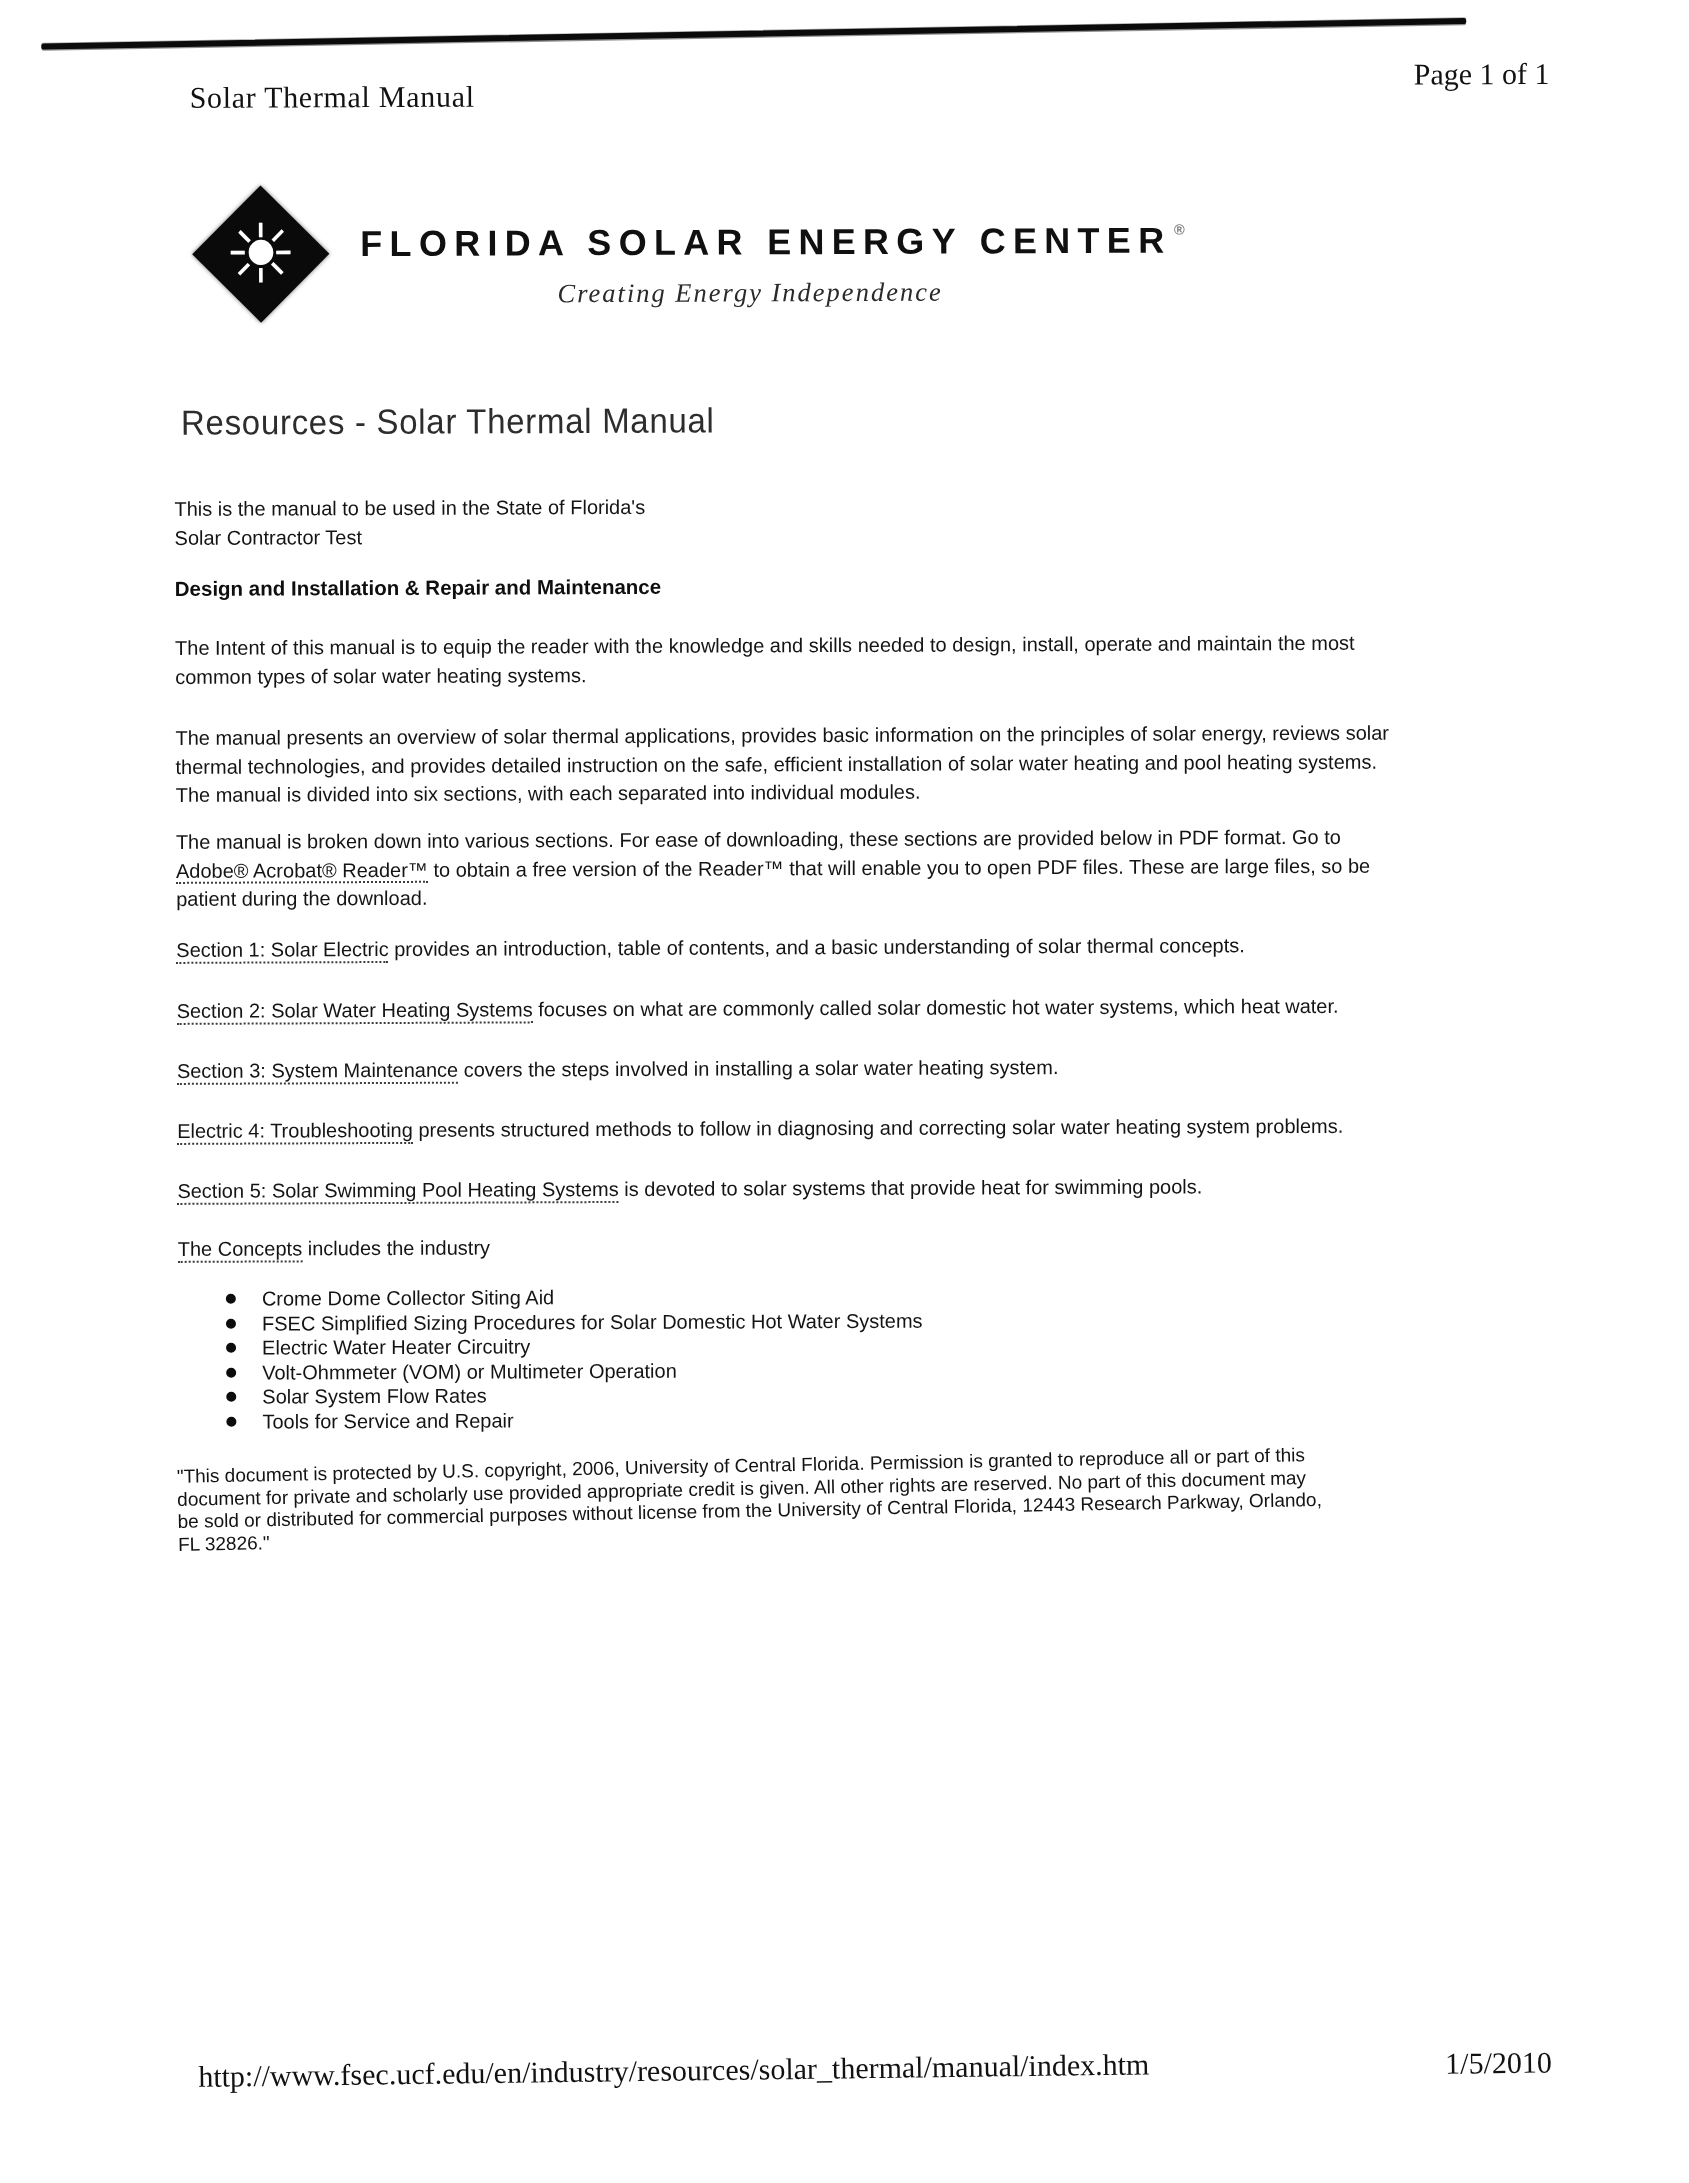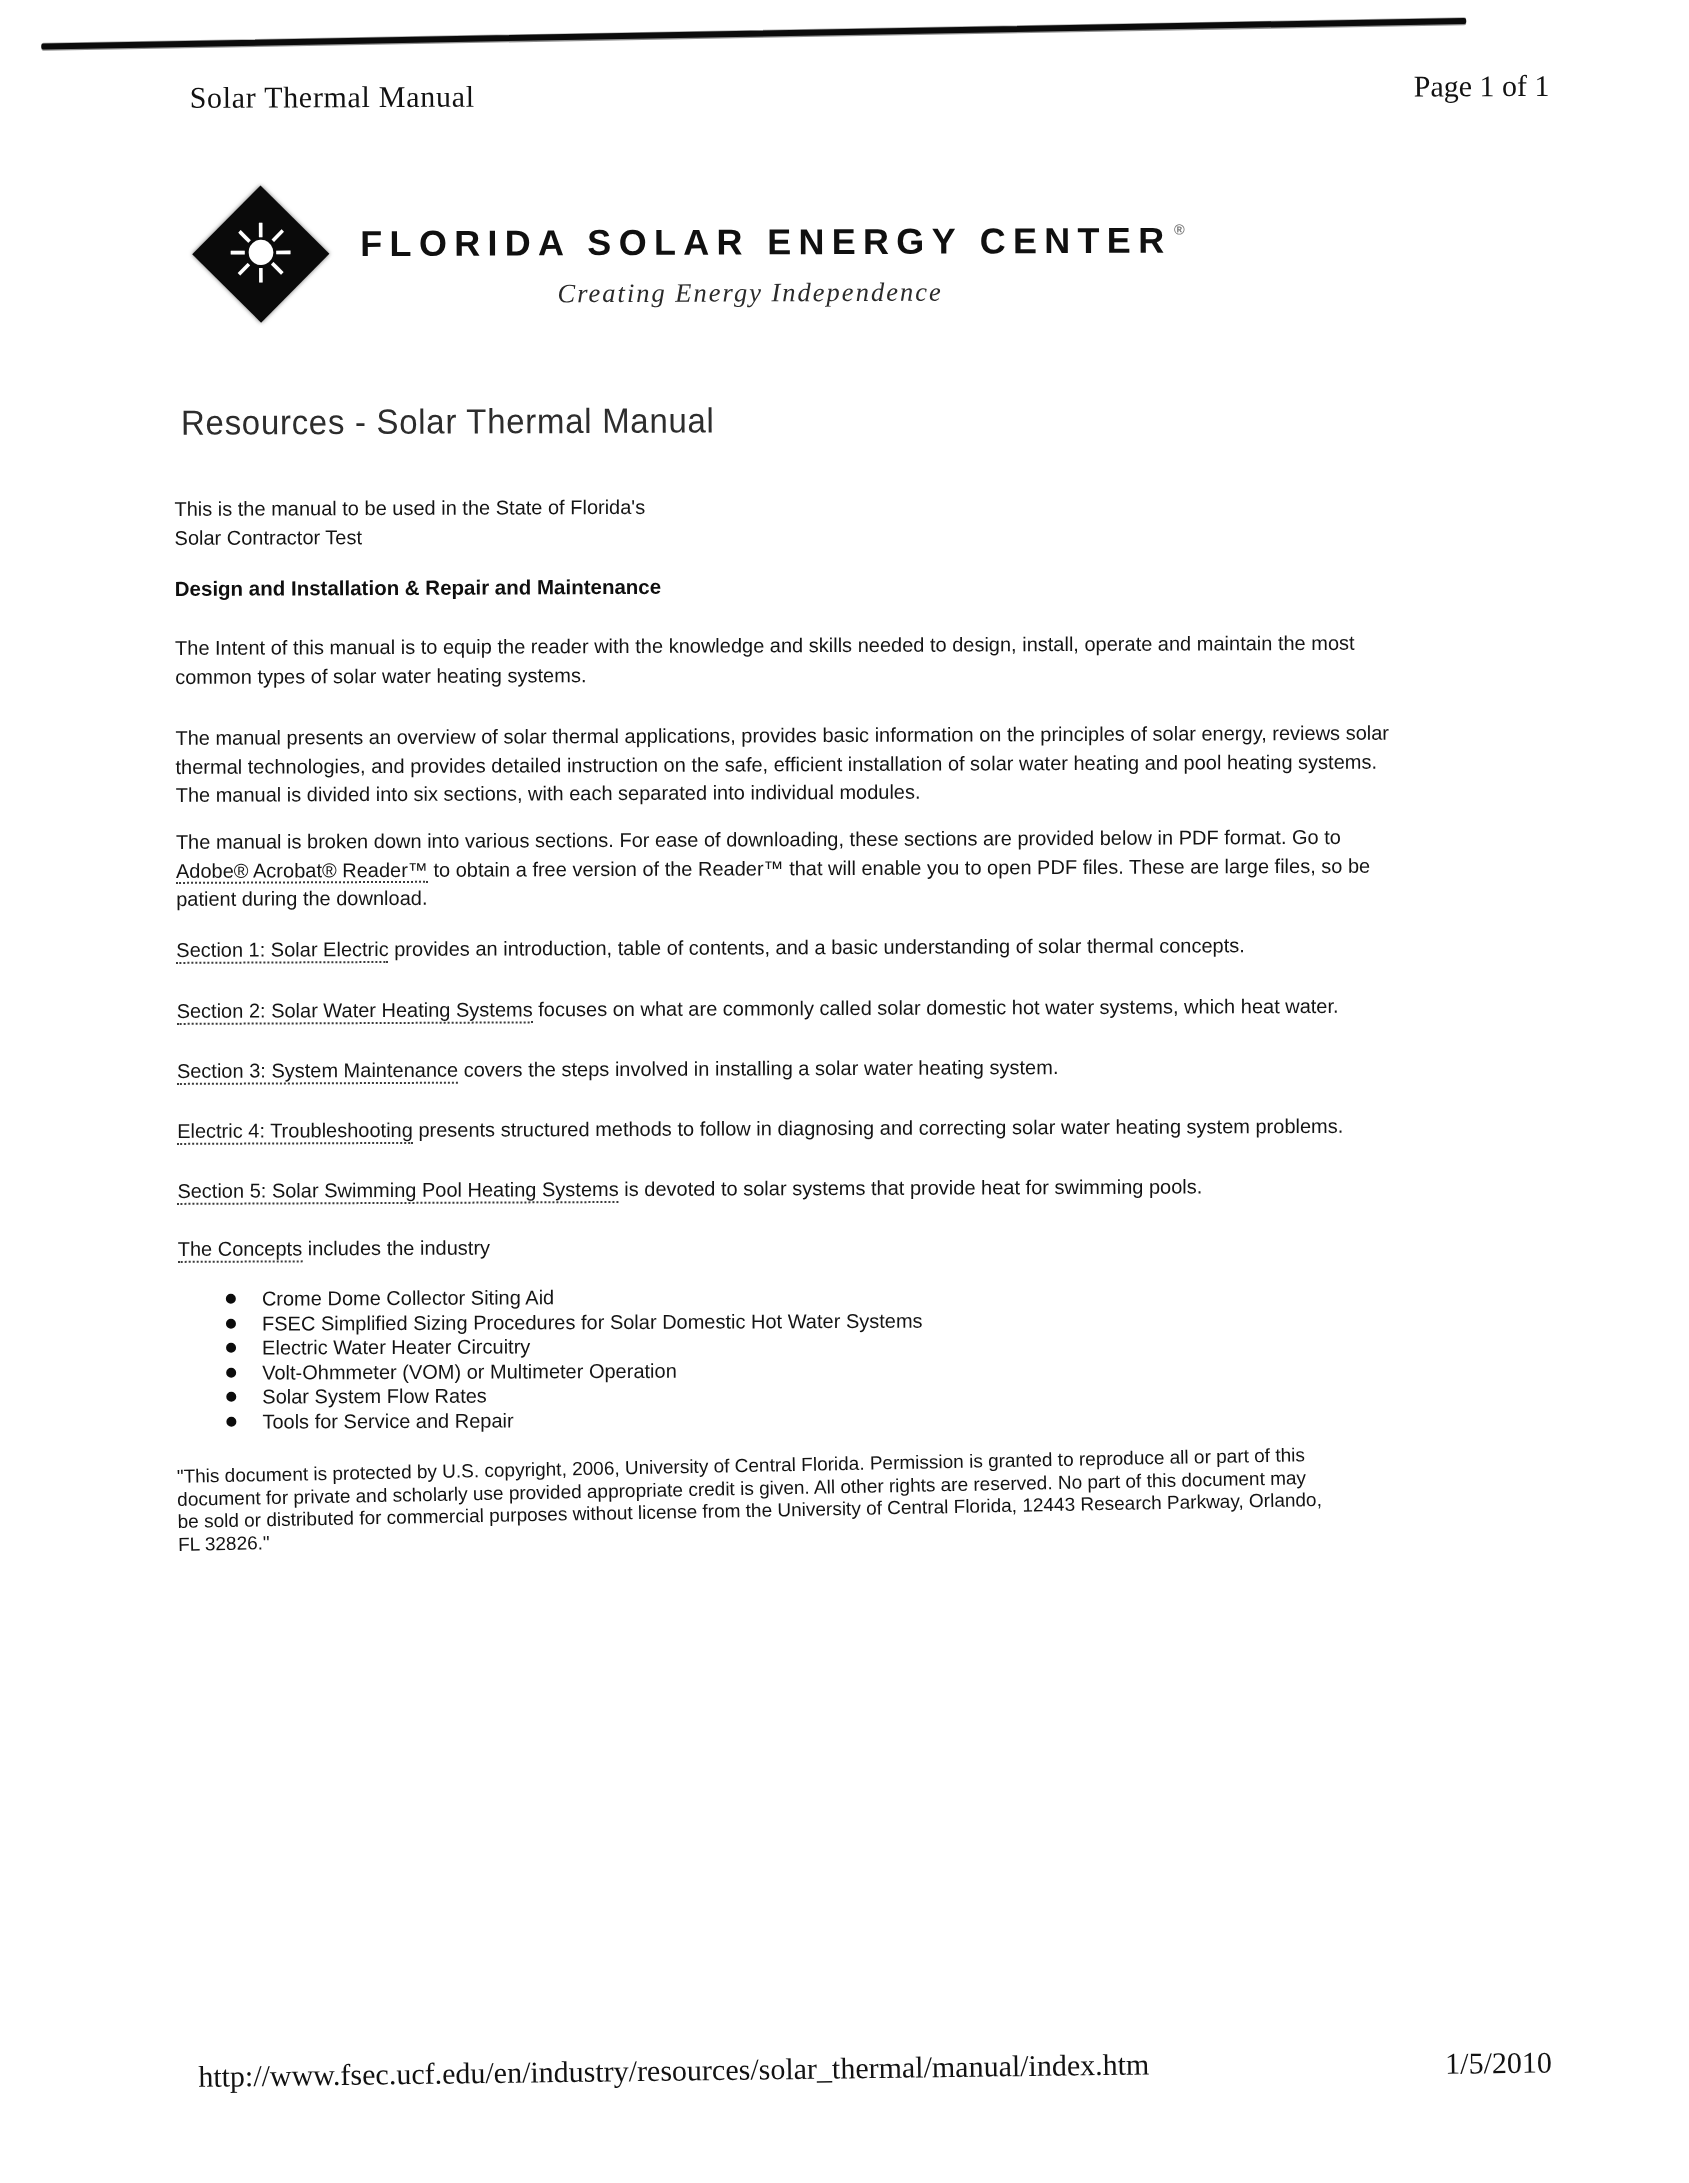--- a/index.html
+++ b/index.html
@@ -15,21 +15,21 @@
 
   
   .top-rule{
     position:absolute;left:45px;top:40px;width:1425px;height:6px;background:#0b0b0b;
     transform:rotate(-0.78deg);transform-origin:left center;border-radius:2px;
     box-shadow:0 1.3px 0 rgba(10,10,10,.45), 0 -0.7px 0 rgba(10,10,10,.35);
   }
 
   
   .hdr-title{position:absolute;left:193px;top:78px;font-size:30px;letter-spacing:0.7px;}
-  .hdr-page{position:absolute;right:136px;top:72px;font-size:30px;}
+  .hdr-page{position:absolute;right:136px;top:60px;font-size:30px;}
 
   
   .logo-diamond{
     position:absolute;left:215px;top:203px;width:97px;height:97px;background:#0a0a0a;
     transform:rotate(45deg);display:flex;align-items:center;justify-content:center;
     box-shadow:0 0 4px rgba(0,0,0,.55);
   }
   .sun{transform:rotate(-45deg);font-family:"DejaVu Sans", sans-serif;font-size:82px;
     color:#ffffff;line-height:1;user-select:none;}
   .logo-name{

